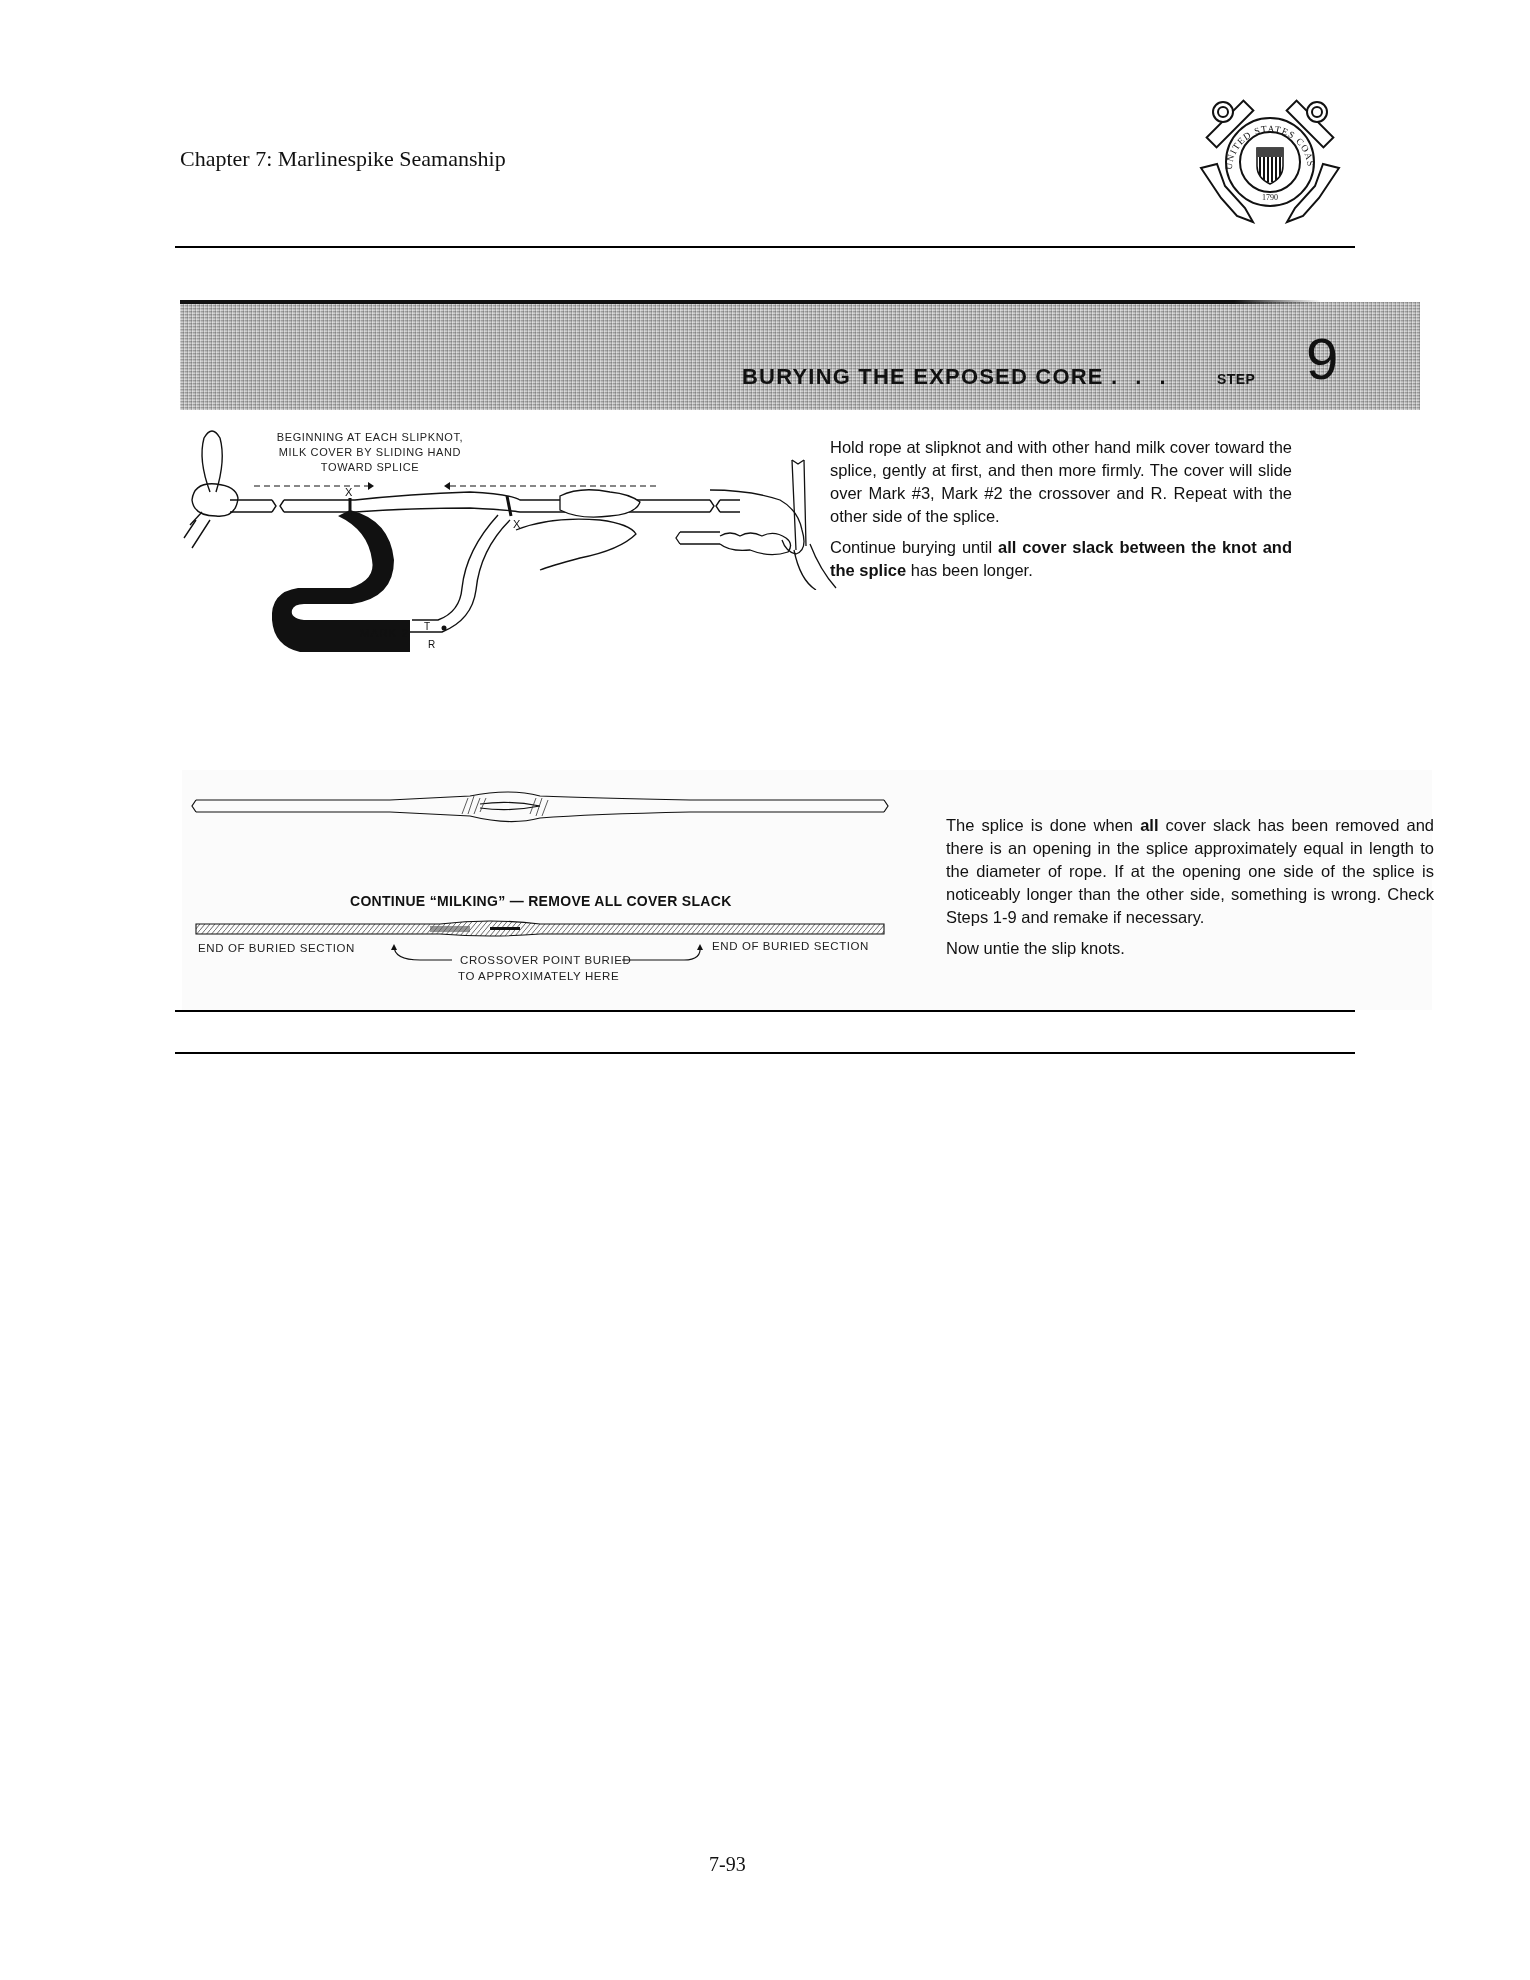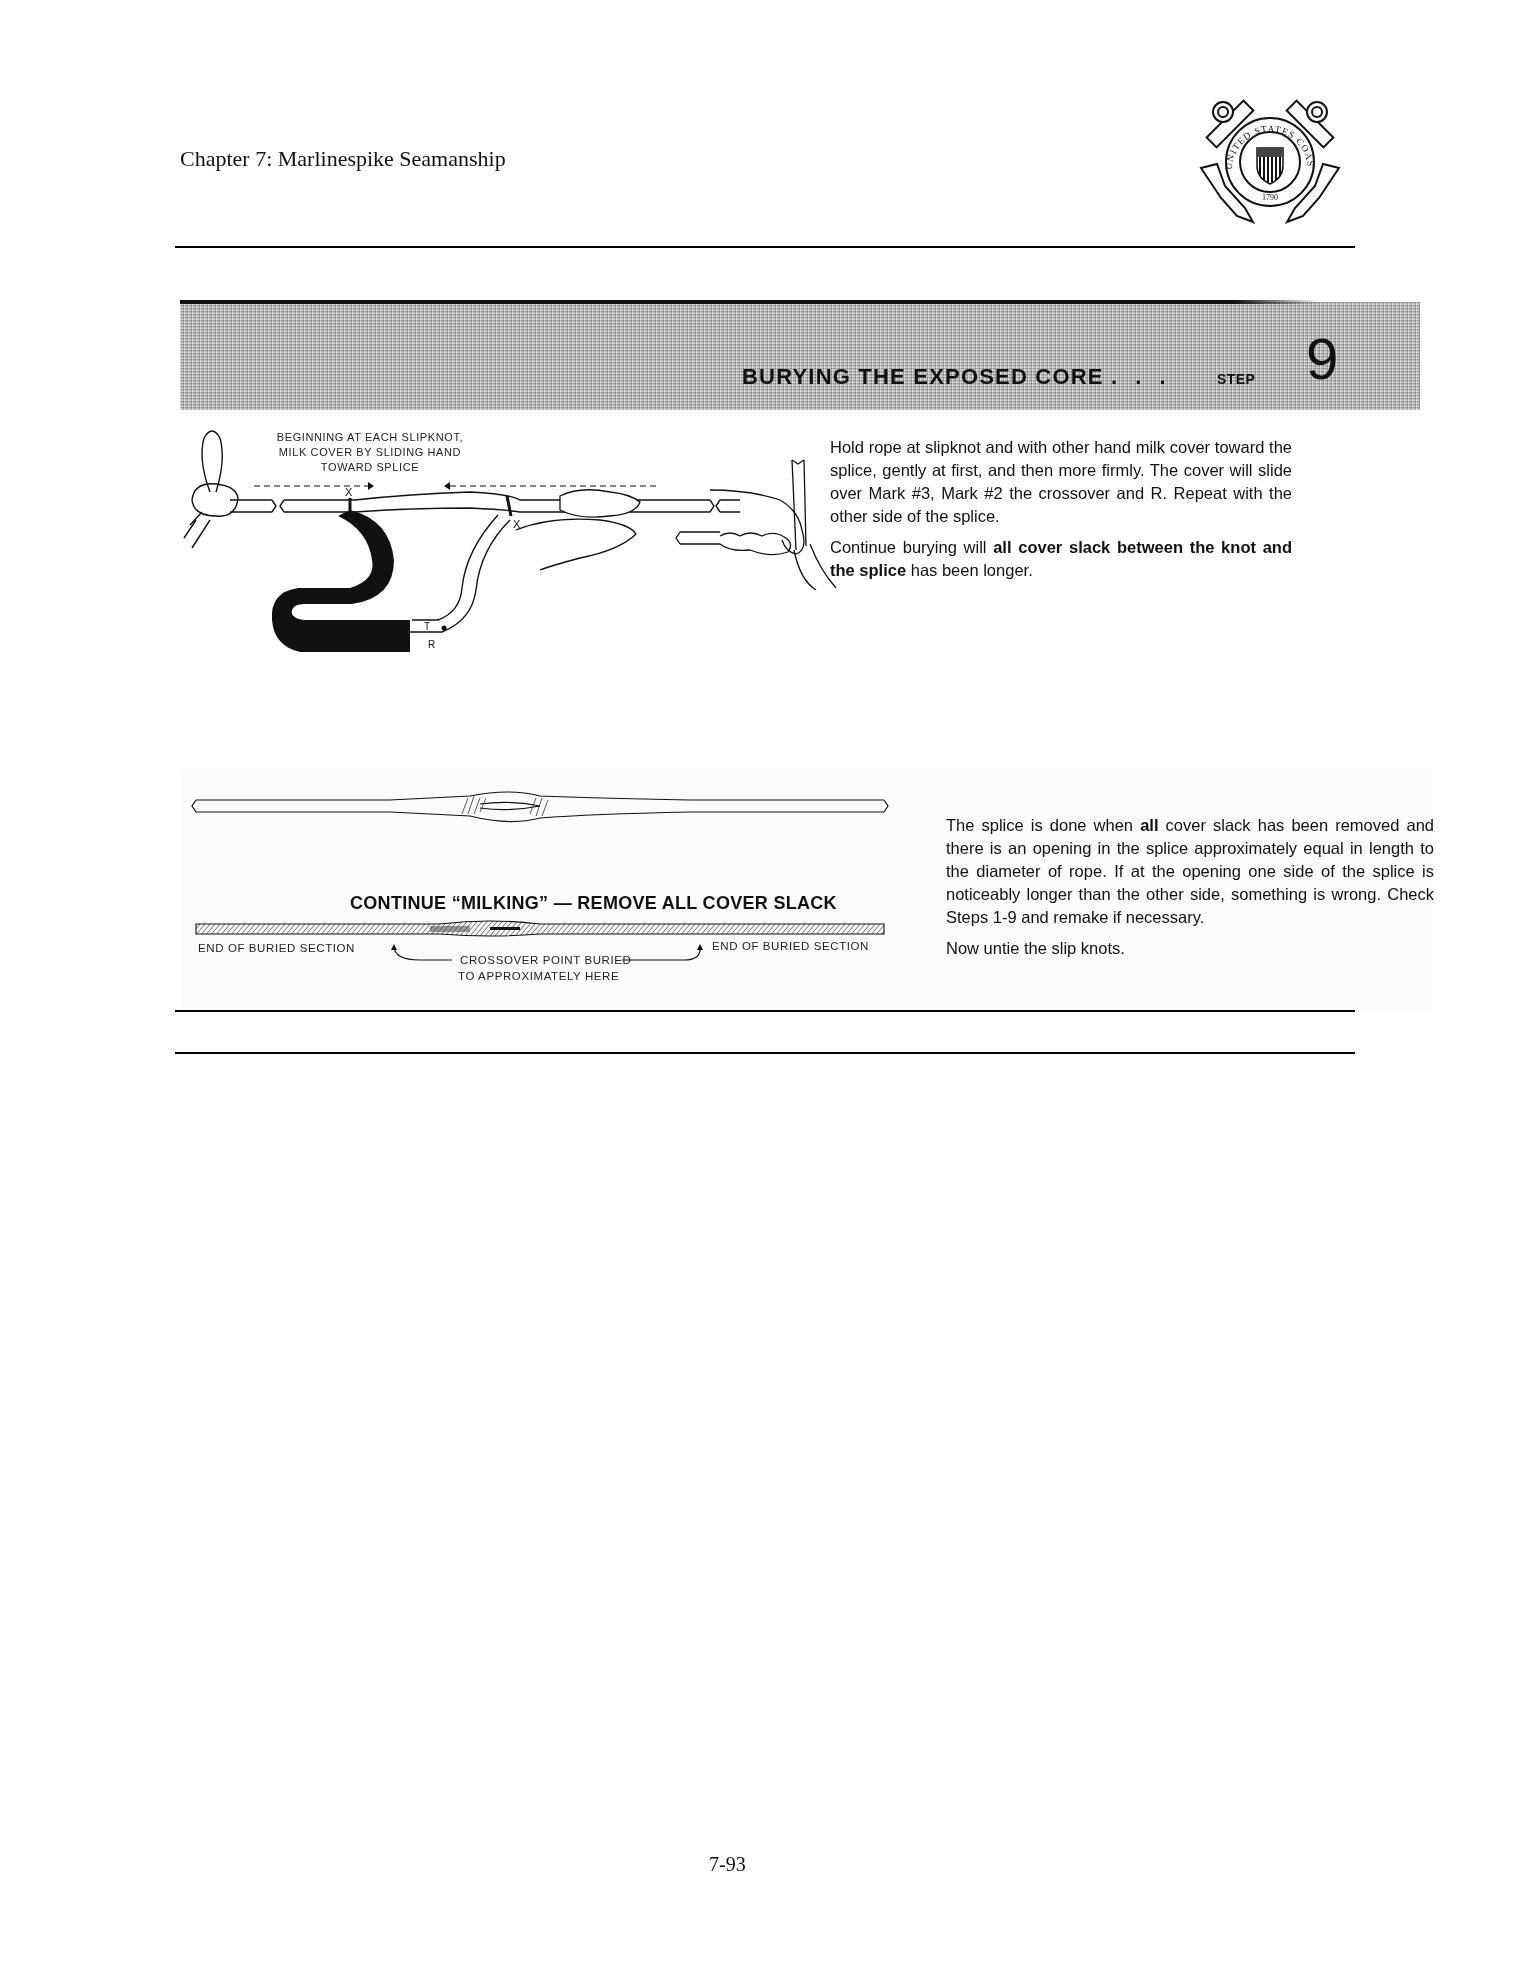--- a/index.html
+++ b/index.html
@@ -16,21 +16,21 @@
   }
   .banner-topline2 { left:180px; top:300px; width:1240px; height:4px; background:linear-gradient(90deg,#111 0,#111 85%,rgba(0,0,0,0) 92%); }
   .banner-title { left:742px; top:364px; font-family:"Liberation Sans", sans-serif; font-weight:bold; font-size:22px; letter-spacing:1.2px; color:#111; white-space:nowrap; }
   .banner-title .dots { letter-spacing:6px; }
   .banner-step { font-size:14px; letter-spacing:0.5px; margin-left:6px;padding-left:32px; }
   .banner-num { left:1306px; top:330px; font-family:"Liberation Sans", sans-serif; font-size:58px; color:#111; line-height:1; }
   .diag-caption { font-family:"Liberation Sans", sans-serif; font-size:11px; color:#222; letter-spacing:0.6px; text-align:center; line-height:15px; }
   .step-text { font-family:"Liberation Sans", sans-serif; font-stretch:condensed; font-size:16.5px; line-height:23px; color:#111; text-align:justify; transform-origin:left top; }
   .step-text b { font-weight:bold; }
   .lower-panel { left:182px; top:770px; width:1250px; height:240px; background:#fbfbfb; }
-  .milk-caption { left:350px; top:893px; font-family:"Liberation Sans", sans-serif; font-weight:bold; font-size:18px; color:#111; letter-spacing:0.3px; white-space:nowrap; }
+  .milk-caption { left:350px; top:893px; font-family:"Liberation Sans", sans-serif; font-weight:bold; font-size:14px; color:#111; letter-spacing:0.3px; white-space:nowrap; }
   .small-cap { font-family:"Liberation Sans", sans-serif; font-size:11.5px; color:#222; letter-spacing:0.6px; white-space:nowrap; }
   .page-number { left:709px; top:1853px; font-family:Liberation Serif, serif; font-size:20px; color:#111; }
 </style>
 </head>
 <body>
 
 <div class="abs chapter-title">Chapter 7: Marlinespike Seamanship</div>
 
 <div class="abs emblem">
   <svg width="150" height="140" viewBox="0 0 150 140">
@@ -142,21 +142,21 @@
       <path d="M122 20 L126 110 M134 20 L136 106"></path>
       <path d="M122 20 L128 24 L134 20"></path>
       <path d="M124 110 Q130 140 146 150 M140 104 Q150 130 166 148"></path>
       <path d="M40 50 Q80 50 110 60 Q128 70 132 90 Q138 110 126 114 Q116 112 112 100"></path>
     </g>
   </svg>
 </div>
 
 <div class="abs step-text" style="left:830px;top:436px;width:462px;">
   <p style="margin:0 0 8px 0;">Hold rope at slipknot and with other hand milk cover toward the splice, gently at first, and then more firmly. The cover will slide over Mark #3, Mark #2 the crossover and R. Repeat with the other side of the splice.</p>
-  <p style="margin:0;"><span>Continue burying will </span><b>all cover slack between the knot and the splice</b><span> has been longer.</span></p>
+  <p style="margin:0;"><span>Continue burying until </span><b>all cover slack between the knot and the splice</b><span> has been longer.</span></p>
 </div>
 
 <div class="abs lower-panel"></div>
 
 <div class="abs" style="left:190px;top:780px;width:700px;height:70px;">
   <svg width="700" height="70" viewBox="0 0 700 70">
     <g fill="none" stroke="#111" stroke-width="1.2">
       <path d="M6 20 L200 20 Q240 18 280 16 Q320 8 350 16 Q400 18 500 20 L694 20"></path>
       <path d="M6 32 L200 32 Q240 34 280 36 Q320 46 350 38 Q400 34 500 32 L694 32"></path>
       <path d="M6 20 L2 26 L6 32"></path>

